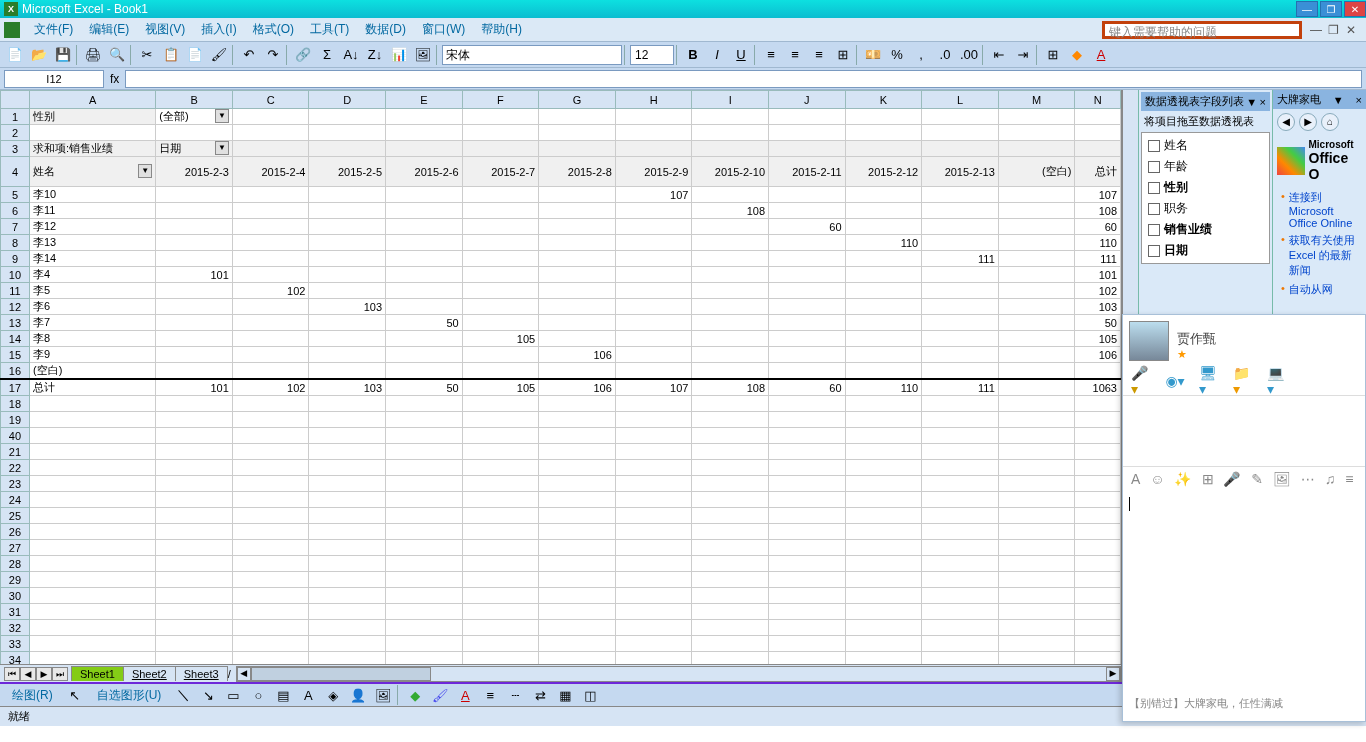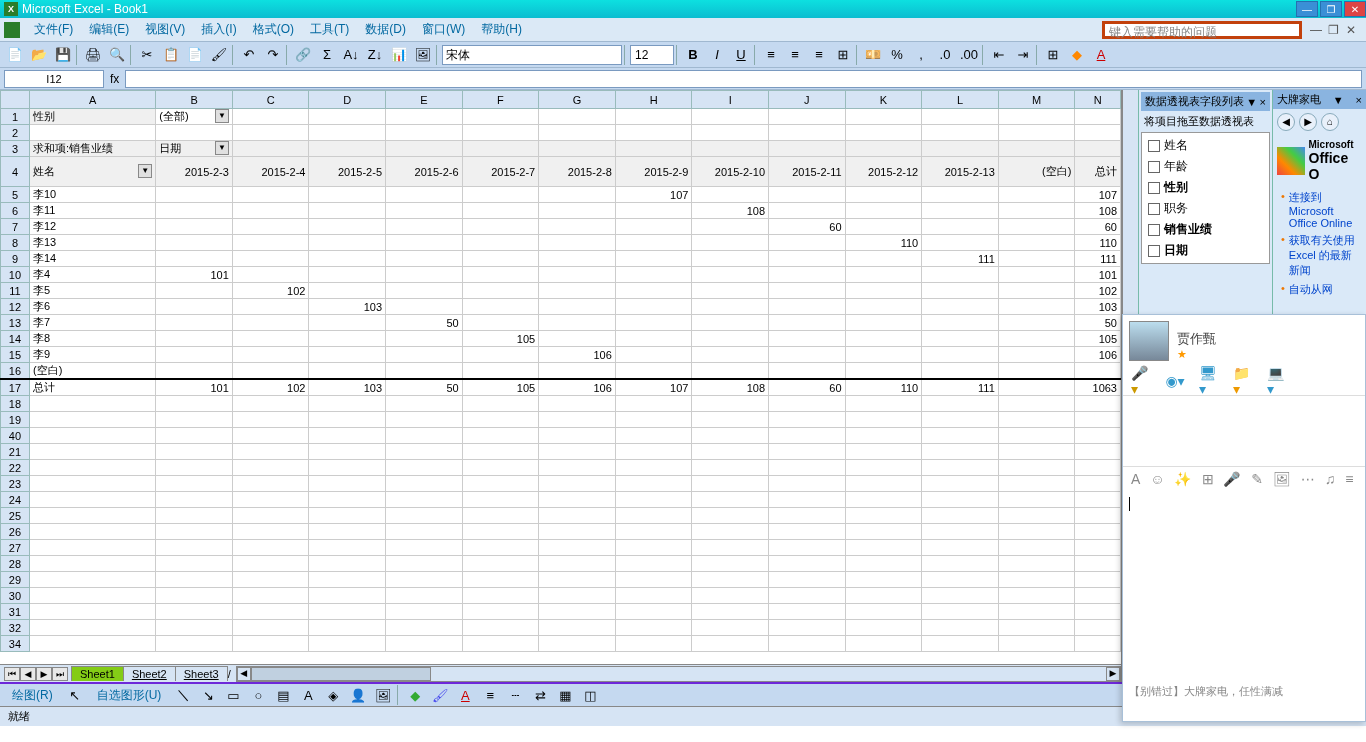--- a/index.html
+++ b/index.html
@@ -63,21 +63,21 @@
 .chat-user{display:flex;align-items:flex-end;padding:6px;gap:8px}
 .chat-avatar{width:40px;height:40px;background:linear-gradient(#bde,#789);border:1px solid #888}
 .chat-name{font-size:13px;color:#444}
 .chat-star{color:#f90;font-size:11px}
 .chat-toolbar{display:flex;gap:14px;padding:4px 8px;align-items:center;border-bottom:1px solid #ddd}
 .chat-icon{width:20px;height:20px;display:flex;align-items:center;justify-content:center;font-size:14px}
 .chat-input-tb{display:flex;gap:10px;padding:4px 8px;color:#888;font-size:14px;border-top:1px solid #ddd;margin-top:70px}
 .chat-textarea{padding:6px;height:200px}
 .chat-cursor{border-left:1px solid #000;height:14px;animation:blink 1s infinite}
 @keyframes blink{50%{opacity:0}}
-.chat-promo{position:absolute;bottom:16px;padding:6px;color:#888;font-size:11px}
+.chat-promo{position:absolute;bottom:4px;padding:6px;color:#888;font-size:11px}
 .draw-toolbar{height:24px;background:#c5d9f0;display:flex;align-items:center;padding:8px 4px;gap:3px;border-top:2px solid #6d28d9}
 .statusbar{height:20px;background:#d6e4f4;display:flex;align-items:center;padding:0 8px;font-size:11px;border-top:1px solid #888}
 .status-right{margin-left:auto;display:flex;gap:40px}
 </style>
 </head>
 <body>
 
 <div class="titlebar">
   <span class="titlebar-icon">X</span>
   <span>Microsoft Excel - Book1</span>
@@ -715,20 +715,37 @@
               <td class="cell"></td>
               <td class="cell"></td>
               <td class="cell"></td>
               <td class="cell"></td>
               <td class="cell"></td>
               <td class="cell"></td>
               <td class="cell"></td>
             </tr>
             <tr class="">
               <td class="rowhdr">32</td>
+              <td class="cell"></td>
+              <td class="cell"></td>
+              <td class="cell"></td>
+              <td class="cell"></td>
+              <td class="cell"></td>
+              <td class="cell"></td>
+              <td class="cell"></td>
+              <td class="cell"></td>
+              <td class="cell"></td>
+              <td class="cell"></td>
+              <td class="cell"></td>
+              <td class="cell"></td>
+              <td class="cell"></td>
+              <td class="cell"></td>
+            </tr>
+            <tr class="">
+              <td class="rowhdr">33</td>
               <td class="cell"></td>
               <td class="cell"></td>
               <td class="cell"></td>
               <td class="cell"></td>
               <td class="cell"></td>
               <td class="cell"></td>
               <td class="cell"></td>
               <td class="cell"></td>
               <td class="cell"></td>
               <td class="cell"></td>

